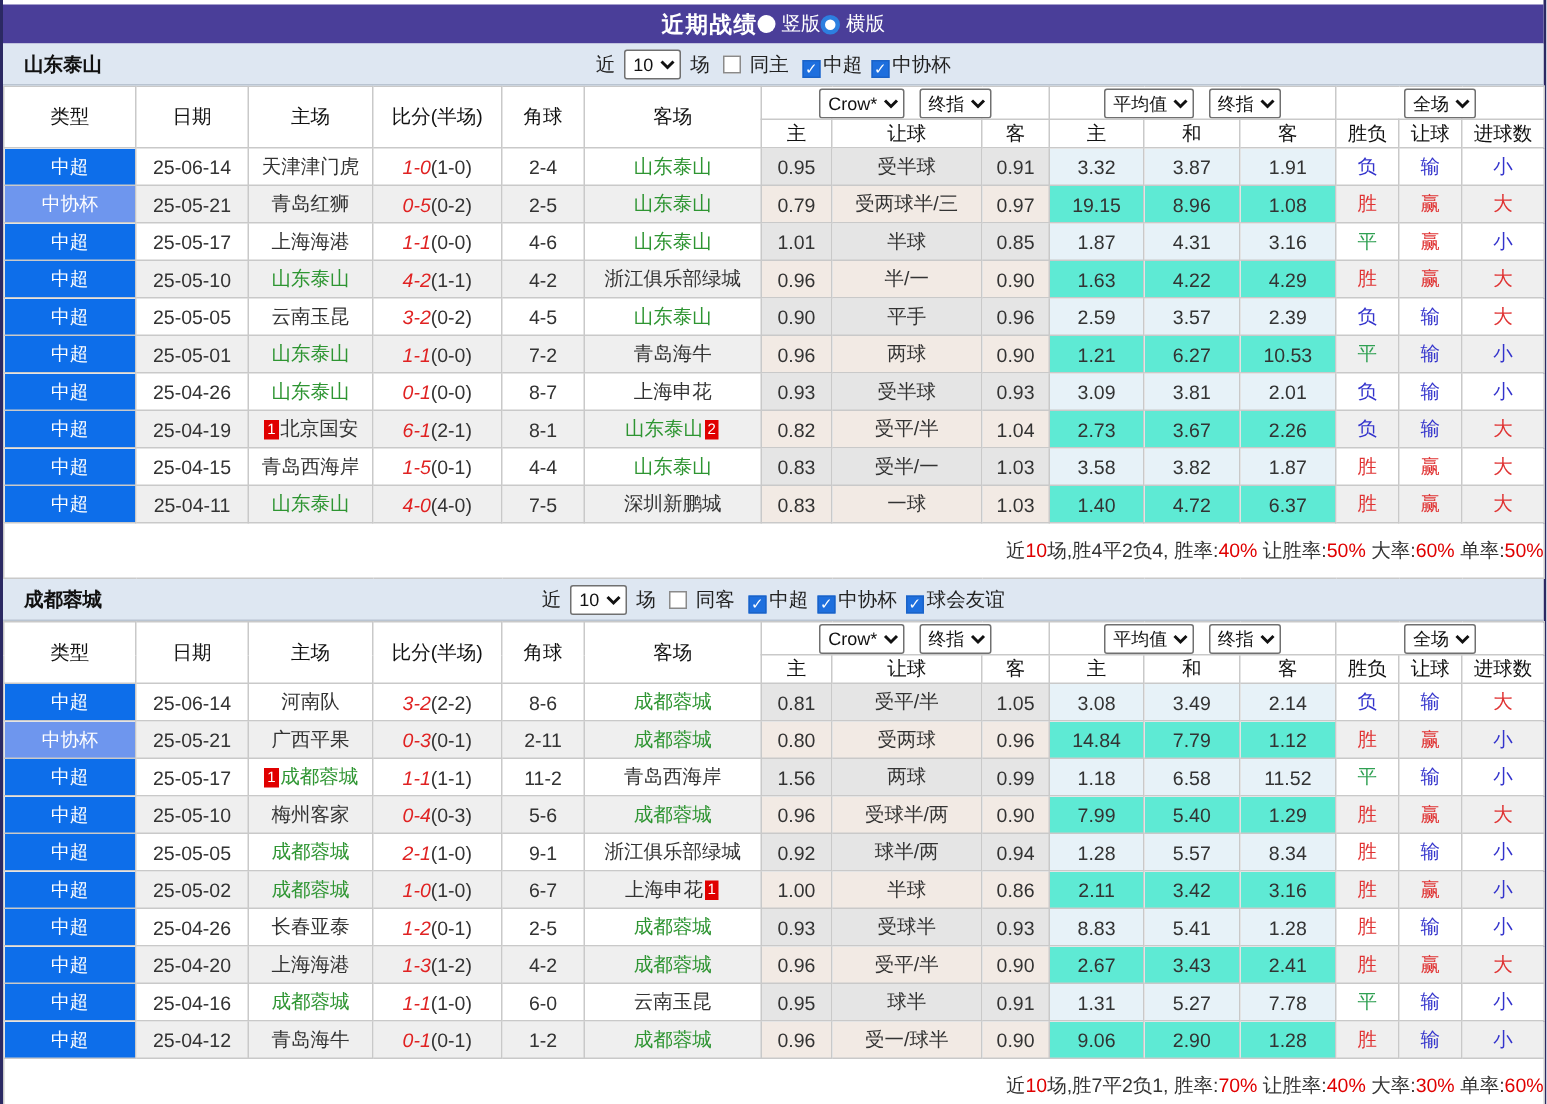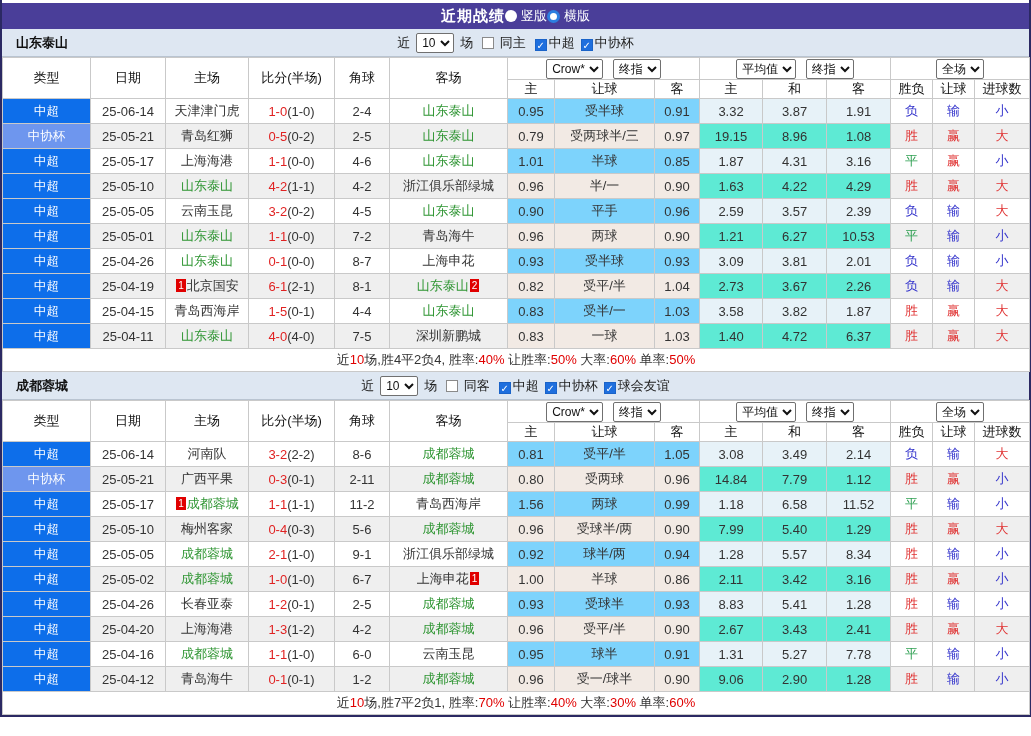--- a/index.html
+++ b/index.html
@@ -27,34 +27,34 @@
   .cb{width:12px;height:12px;border:1px solid #8a8a8a;background:#fff;display:inline-block;vertical-align:-2px;margin:0 2px 0 6px;font-size:10px;line-height:11px;text-align:center;color:#fff;}
   .cb.on{background:#1E6FDE;border-color:#1A63C8;}
   select{height:20px;font-size:12px;border:1px solid #707070;border-radius:2px;background:#fff;margin:0 3px;padding:0 1px;color:#111;}
   table{border-collapse:collapse;table-layout:fixed;width:1027px;font-size:13px;color:#333;}
   th,td{border:1px solid #C9C9C9;text-align:center;overflow:hidden;white-space:nowrap;padding:0;}
   thead th{background:#fff;font-weight:normal;color:#111;height:19px;}
   thead tr.sel-row th{height:22px;}
   tbody td{height:25px;}
   tr.odd td{background:#fff;}
   tr.even td{background:#EFEFEF;}
-  tr.odd td.warm{background:#7dd3fc;}
+  tr.odd td.warm{background:#e5e5e5;}
   tr.even td.warm{background:#F2EAE4;}
   tr.odd td.cool{background:#E7F2F8;}
   tr.even td.cool{background:#5eead4;}
   td.t-league{background:var(--league-blue)!important;color:#fff;font-size:12.5px;}
   td.t-cup{background:var(--cup-blue)!important;color:#fff;font-size:12.5px;}
   .team-green{color:var(--team-green);}
   .badge{display:inline-block;background:var(--badge-red);color:#fff;font-size:10px;line-height:13px;padding:0 2px;margin:0 1px;vertical-align:1px;}
-  .sc{color:var(--score-red);}
+  .sc{color:var(--score-red);font-style:italic;}
   .half{color:#333;}
   .res-r{color:var(--win-red);}
   .res-b{color:var(--lose-blue);}
   .res-g{color:var(--draw-green);}
-  tr.summary td{background:#fff;height:23px;font-size:13px;color:#333;}
+  tr.summary td{background:#fff;height:37px;font-size:13px;color:#333;text-align:right;}
   .sum-red{color:#E00000;}
 </style>
 </head>
 <body>
 
 <div class="page">
   <div class="titlebar">
     <span class="app-title">近期战绩</span>
     <span class="radio-opt">
       <span class="radio"></span>

